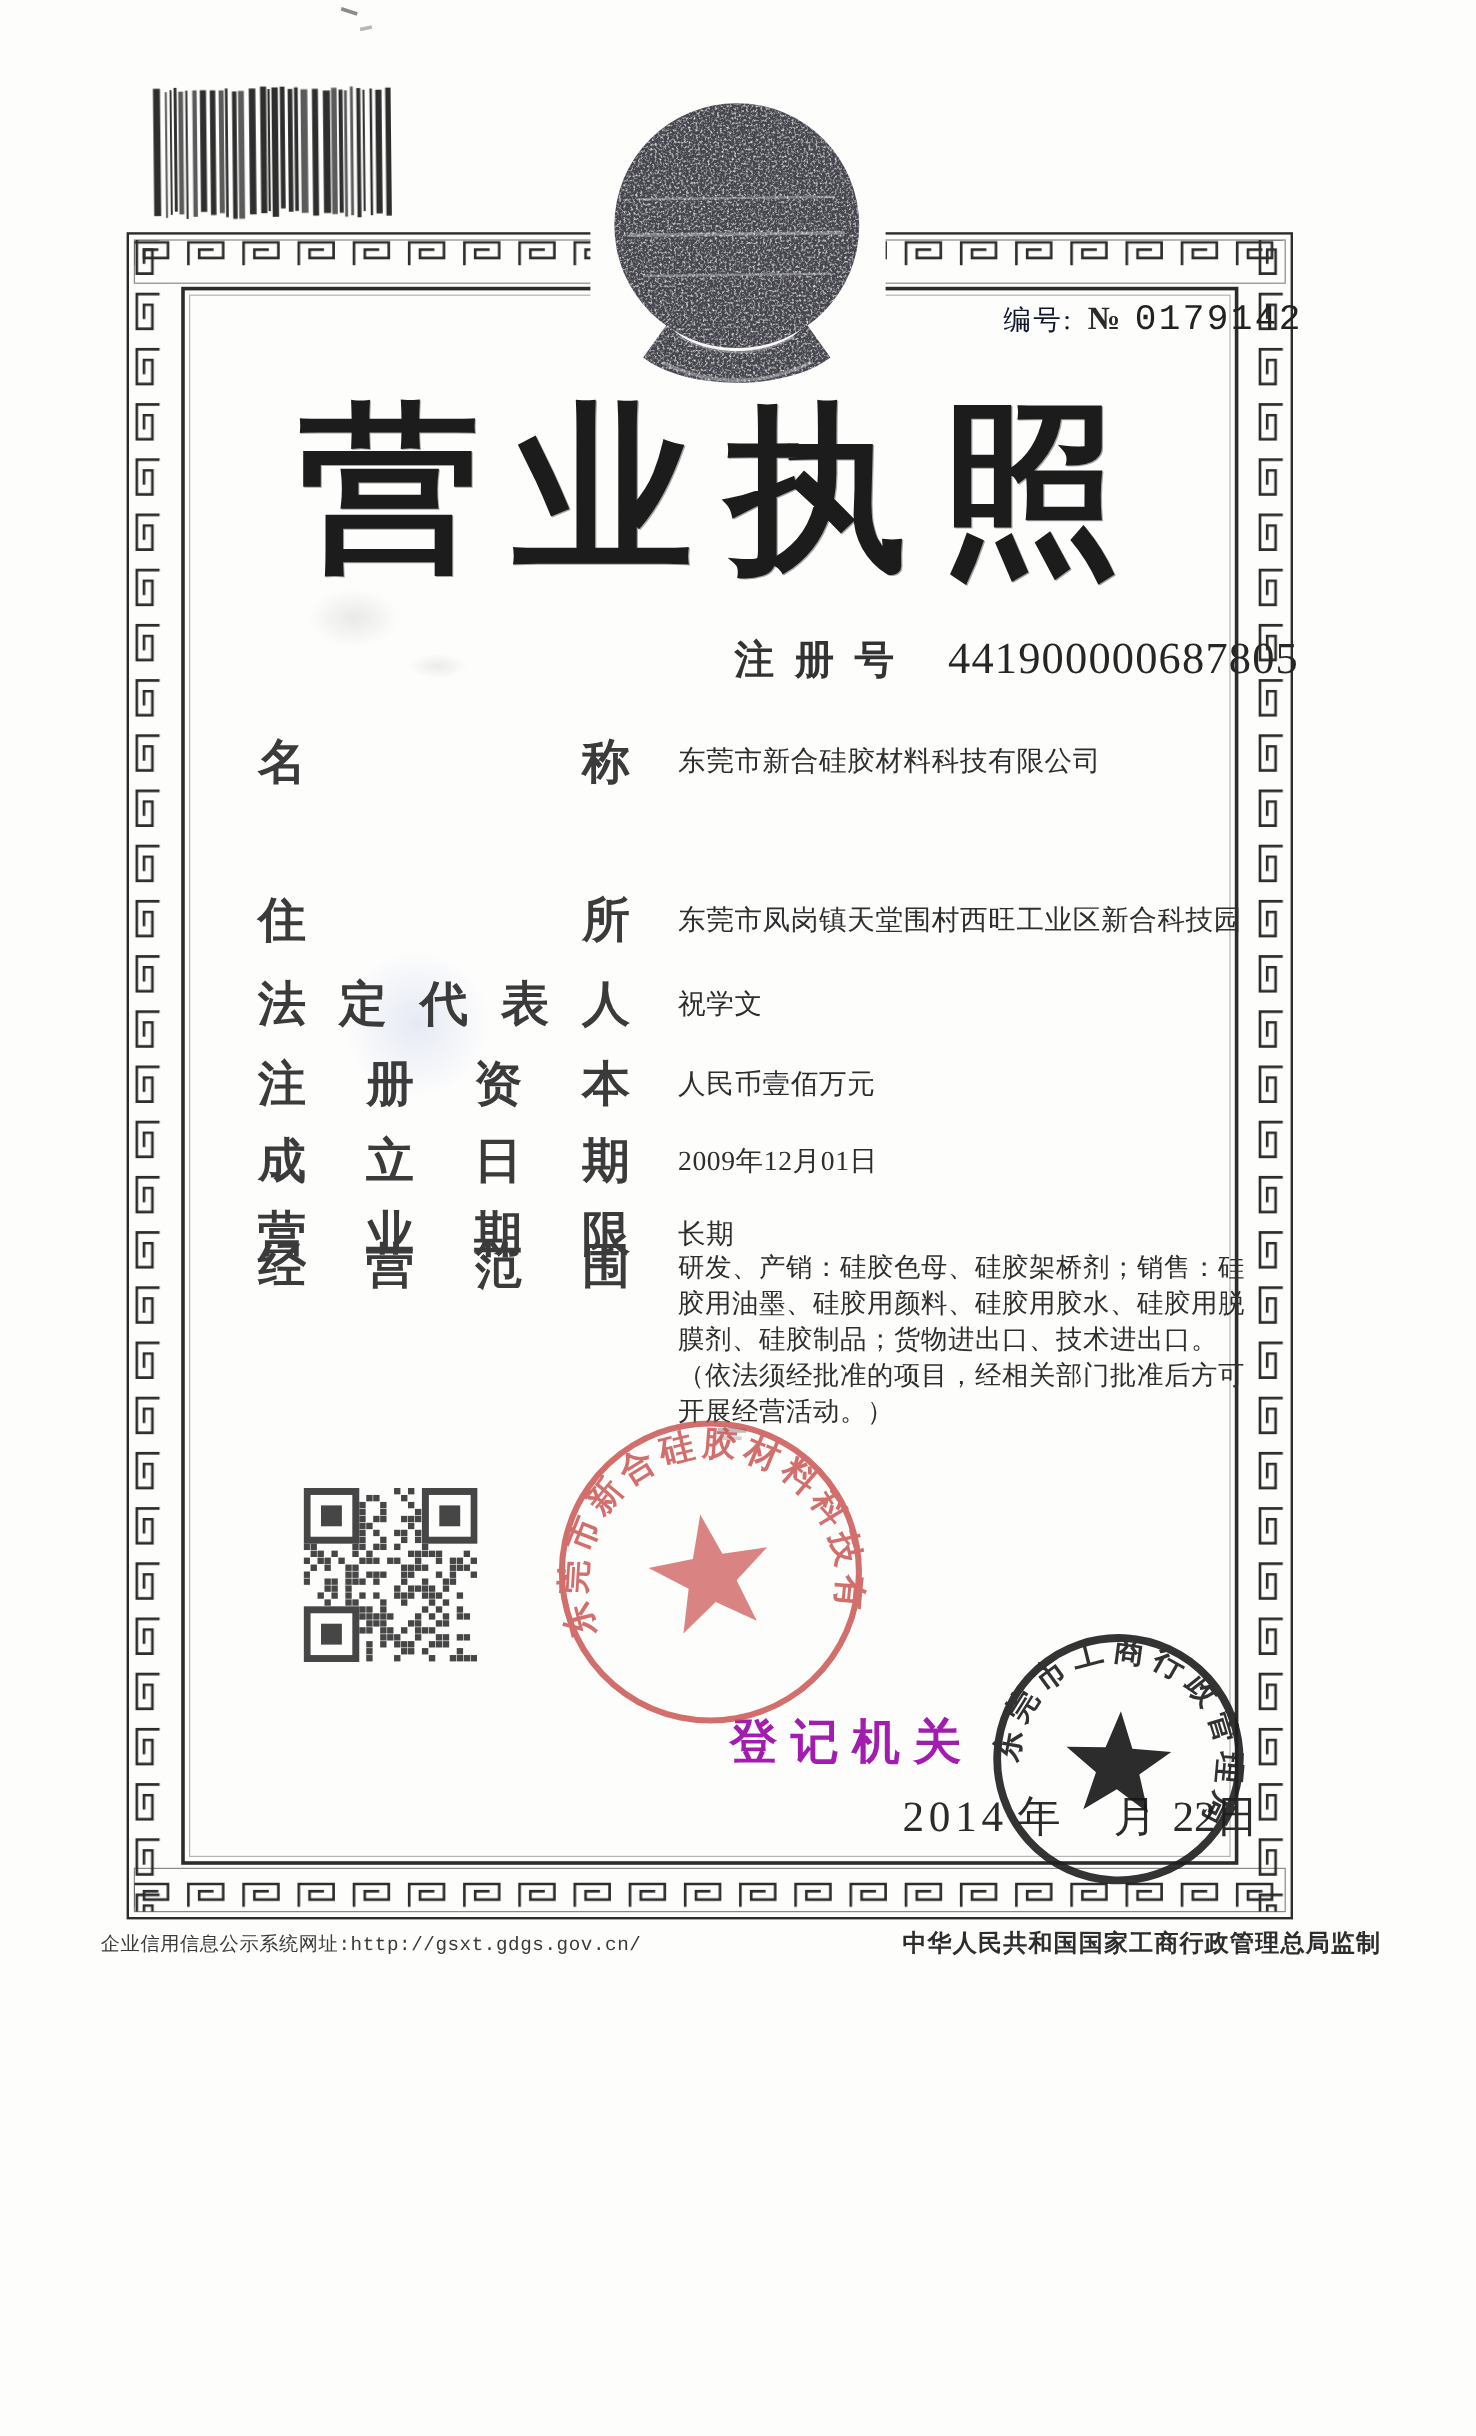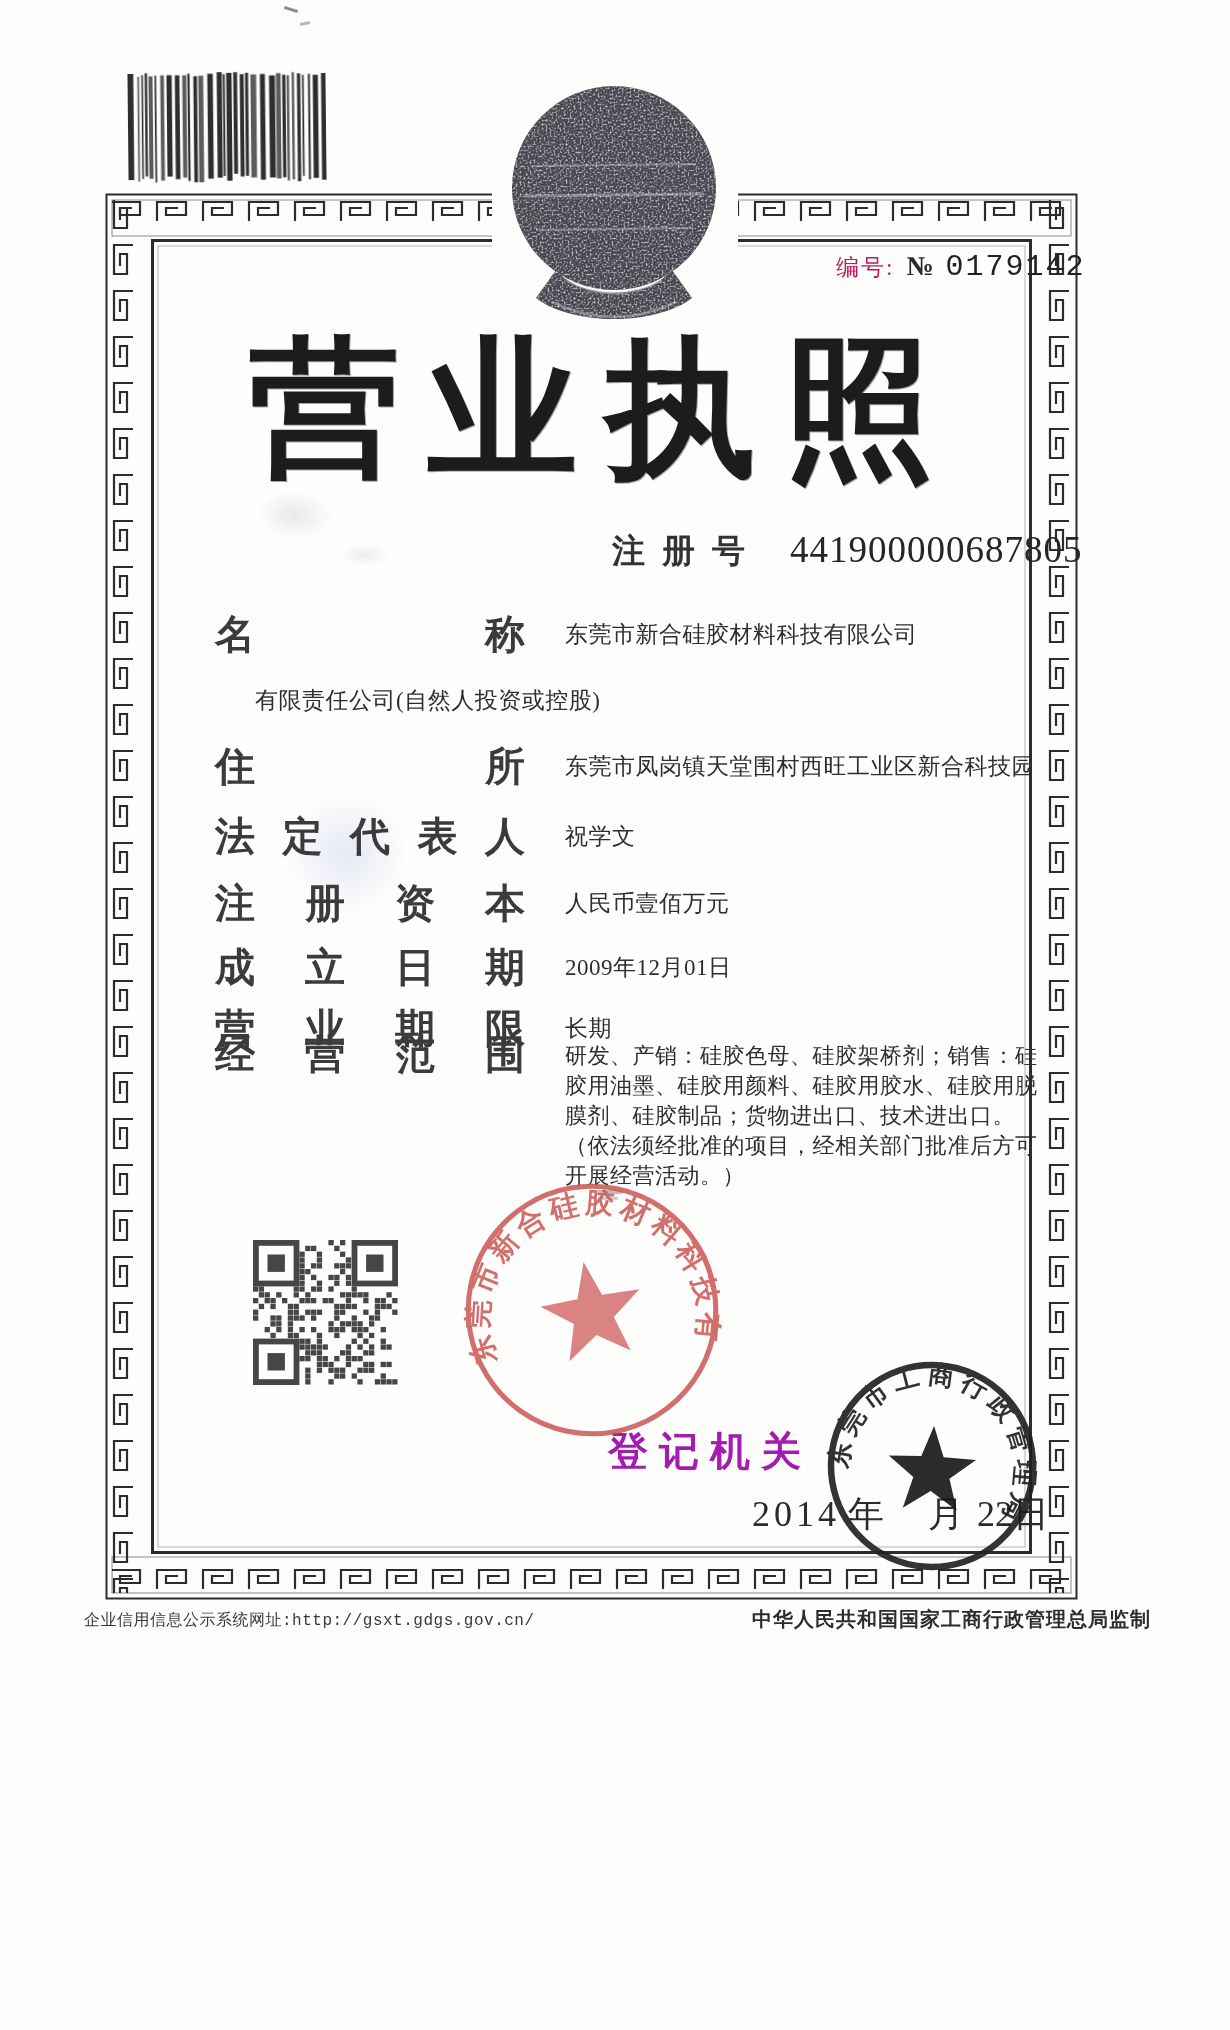--- a/index.html
+++ b/index.html
@@ -4,21 +4,21 @@
 <style>
   html,body{margin:0;padding:0;}
   body{width:1230px;height:2030px;position:relative;background:#fdfdfc;overflow:hidden;
        font-family:"Liberation Serif", serif;color:#2a2a2a;}
   .abs{position:absolute;}
   
   .scribble{position:absolute;background:rgba(45,45,45,.55);}
   .smudge{position:absolute;border-radius:50%;}
   
   .serial{top:250px;left:836px;display:flex;align-items:baseline;gap:12px;z-index:5;}
-  .serial .lab{font-size:23px;color:#be185d;letter-spacing:2px;}
+  .serial .lab{font-size:23px;color:#0f172a;letter-spacing:2px;}
   .serial .no{font-size:27px;font-weight:bold;}
   .serial .num{font-family:"Liberation Mono", monospace;font-size:30px;letter-spacing:2px;color:#222;}
   
   .title{top:316px;left:105px;width:973px;text-align:center;font-size:150px;line-height:185px;
          font-family:"DejaVu Sans", sans-serif;font-weight:900;color:#1c1c1c;letter-spacing:28px;
          padding-left:28px;box-sizing:border-box;z-index:5;text-shadow:1px 1px 0 rgba(0,0,0,.35);}
   
   .regno{top:528px;left:612px;display:flex;align-items:baseline;gap:28px;z-index:5;}
   .regno .lab{font-size:33px;letter-spacing:17px;color:#333;font-weight:600;}
   .regno .num{font-size:37px;letter-spacing:1px;color:#262626;}
@@ -152,21 +152,20 @@
 <div class="abs regno">
   <span class="lab">注册号</span>
   <span class="num">441900000687805</span>
 </div>
 
 <div class="frow" style="top:612px;">
   <span class="flabel">名称</span>
   <span class="fvalue">东莞市新合硅胶材料科技有限公司</span>
 </div>
 <div class="frow" style="top:678px;">
-  <span class="fvalue">有限责任公司(自然人投资或控股)</span>
 </div>
 <div class="frow" style="top:744px;">
   <span class="flabel">住所</span>
   <span class="fvalue">东莞市凤岗镇天堂围村西旺工业区新合科技园</span>
 </div>
 <div class="frow" style="top:814px;">
   <span class="flabel">法定代表人</span>
   <span class="fvalue">祝学文</span>
 </div>
 <div class="frow" style="top:881px;">

